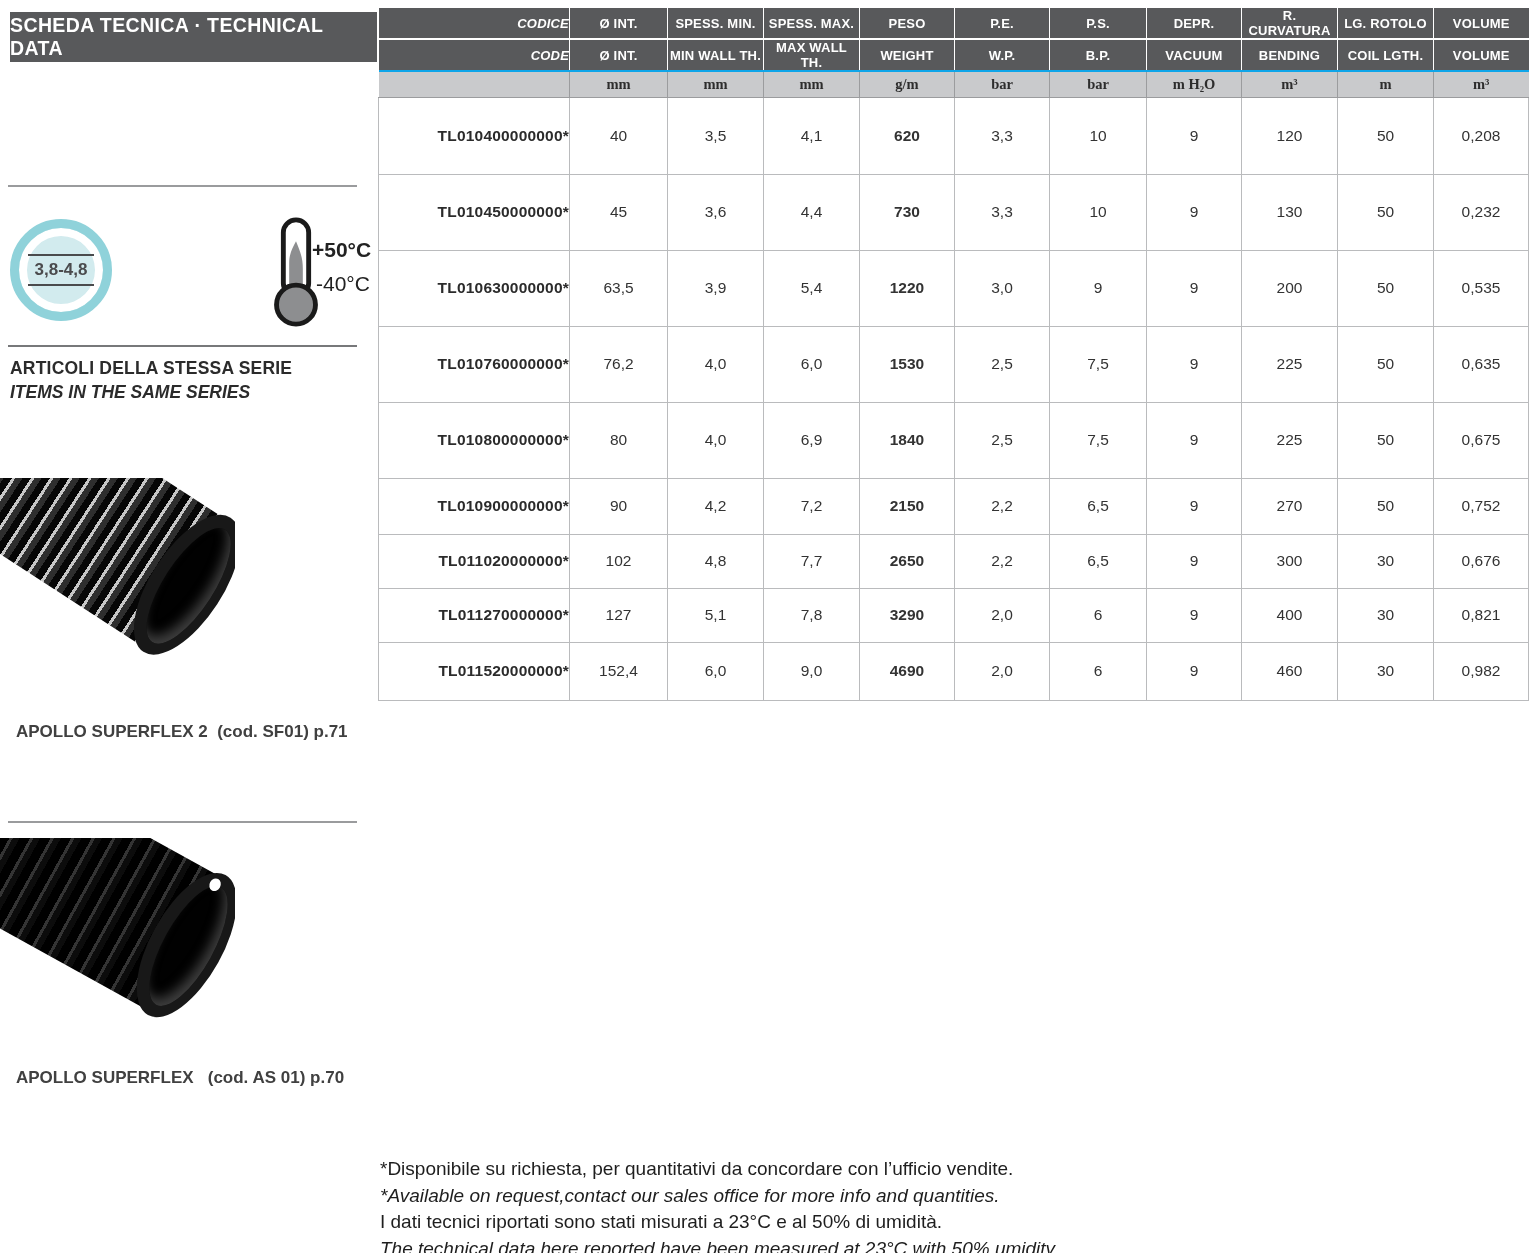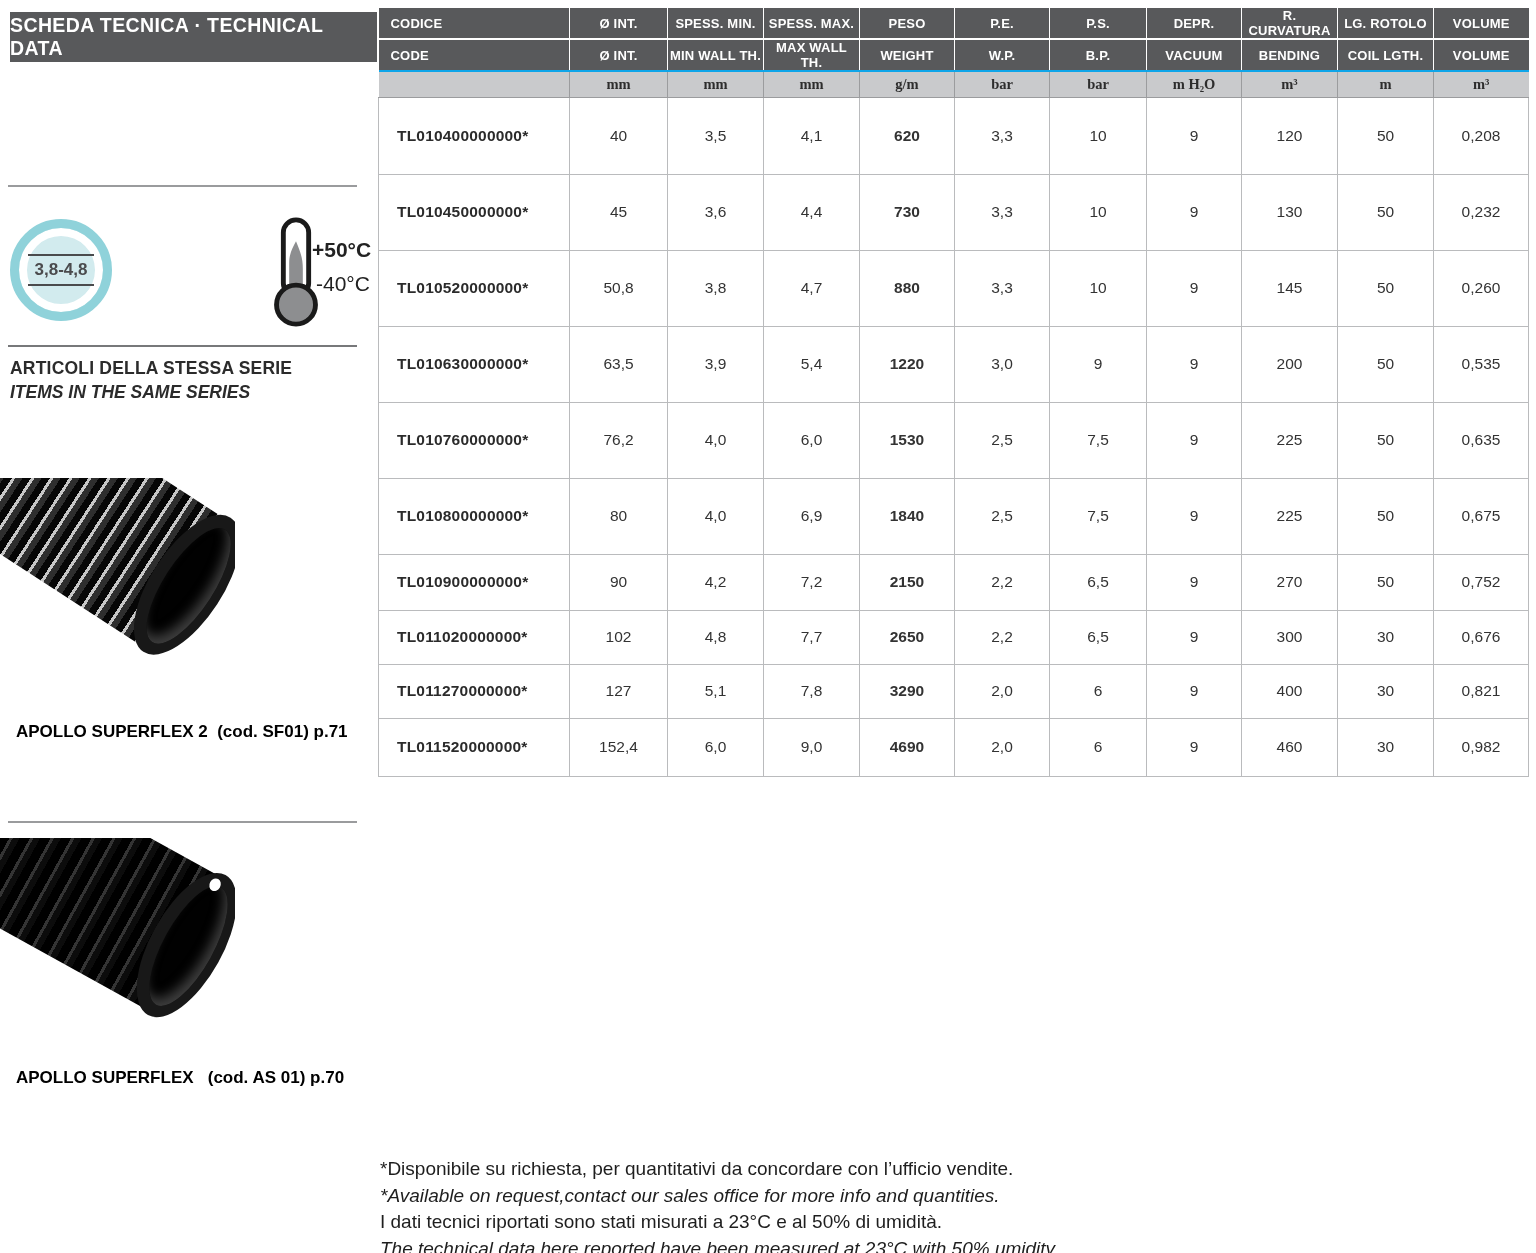--- a/index.html
+++ b/index.html
@@ -36,38 +36,38 @@
   .hose2 { left:0; top:838px; }
   .hose2 .body { transform:rotate(29deg);
     background:repeating-linear-gradient(90deg,#000 0 9px,#343434 9px 12px,#0c0c0c 12px 18px); }
   .hose .mouth { position:absolute; right:-30px; top:50%; transform:translateY(-50%);
     width:72px; height:160px; border-radius:50%; background:#181818; }
   .hose .mouth::after { content:''; position:absolute; left:13px; top:13px; right:9px; bottom:13px;
     border-radius:50%; background:#010101; box-shadow: inset -7px -5px 12px #3d3d3d; }
   .hose2 .mouth::before { content:''; position:absolute; top:7px; left:26px; width:11px; height:13px;
     border-radius:50%; background:#fff; z-index:2; }
 
-  .caption { font-weight:bold; font-size:17px; color:#000000; white-space:pre; }
+  .caption { font-weight:bold; font-size:17px; color:#404040; white-space:pre; }
   .caption1 { left:16px; top:722px; }
   .caption2 { left:16px; top:1068px; }
 
   
   .tbl-wrap { left:378px; top:8px; width:1150px; }
   table { border-collapse:collapse; table-layout:fixed; width:1150px; }
   th, td { overflow:hidden; }
   tr.h1 th, tr.h2 th { background:#58595b; color:#fff; font-weight:bold; font-size:13px;
     text-align:center; border-left:1px solid #fff; letter-spacing:.2px; }
   tr.h1 th { height:26px; border-bottom:2px solid #fff; }
   tr.h2 th { height:24px; border-bottom:2px solid #0ea5e9; }
-  tr.h1 th:first-child, tr.h2 th:first-child { text-align:left; padding-left:12px; border-left:none; }
+  tr.h1 th:first-child, tr.h2 th:first-child { text-align:right; padding-left:12px; border-left:none;font-style:italic; }
   tr.units td { background:#c9cacc; color:#2d2d2d; font-weight:bold; font-size:14.5px;
     text-align:center; height:26px; border-left:1px solid #9b9c9e; border-bottom:1px solid #9b9c9e;font-family:Liberation Serif, serif; }
   tr.units td:first-child { border-left:none; }
   tbody td { border:1px solid #babbbd; text-align:center; font-size:15.5px; color:#333; background:#fff; }
-  tbody td.code { font-weight:bold; text-align:left; padding-left:18px; font-size:15.5px; color:#2b2b2b; letter-spacing:.2px; }
+  tbody td.code { font-weight:bold; text-align:right; padding-left:18px; font-size:15.5px; color:#2b2b2b; letter-spacing:.2px; }
   tbody td.peso { font-weight:bold; }
 
   
   .footnotes { left:380px; top:1156px; width:780px; font-size:19px; line-height:26.5px; color:#1e1e1e; }
   .footnotes .it { font-style:italic; }
 </style>
 </head>
 <body>
 
 <div class="abs title-box">SCHEDA TECNICA · TECHNICAL DATA</div>
@@ -186,33 +186,20 @@
           <td>4,4</td>
           <td class="peso">730</td>
           <td>3,3</td>
           <td>10</td>
           <td>9</td>
           <td>130</td>
           <td>50</td>
           <td>0,232</td>
         </tr>
         <tr style="height: 76px;">
-          <td class="code">TL010520000000*</td>
-          <td>50,8</td>
-          <td>3,8</td>
-          <td>4,7</td>
-          <td class="peso">880</td>
-          <td>3,3</td>
-          <td>10</td>
-          <td>9</td>
-          <td>145</td>
-          <td>50</td>
-          <td>0,260</td>
-        </tr>
-        <tr style="height: 76px;">
           <td class="code">TL010630000000*</td>
           <td>63,5</td>
           <td>3,9</td>
           <td>5,4</td>
           <td class="peso">1220</td>
           <td>3,0</td>
           <td>9</td>
           <td>9</td>
           <td>200</td>
           <td>50</td>

